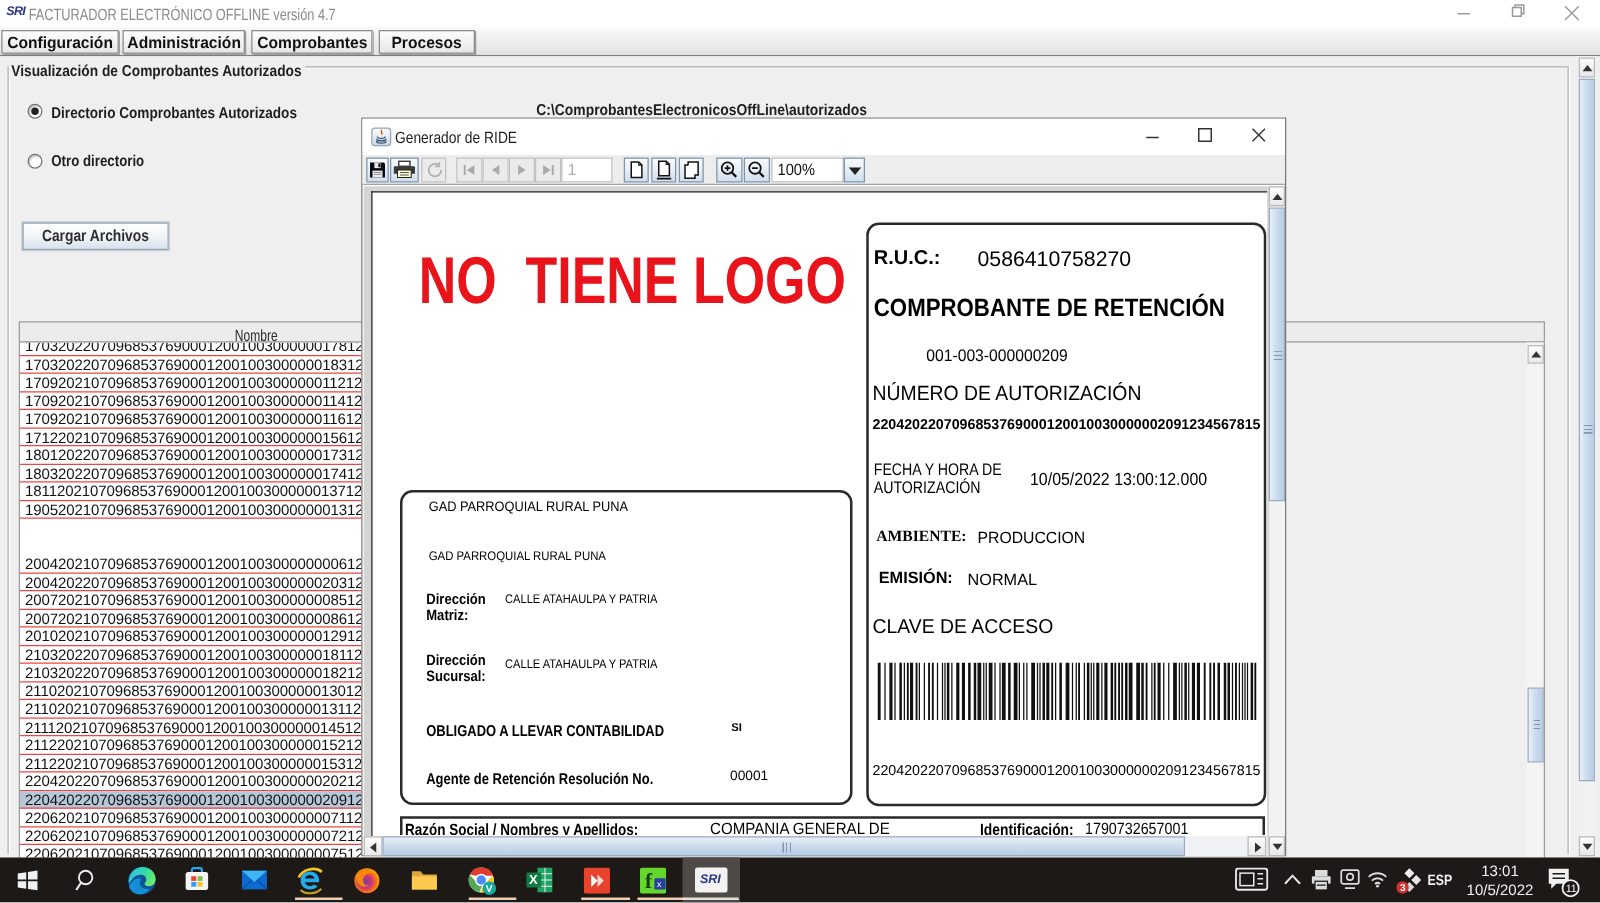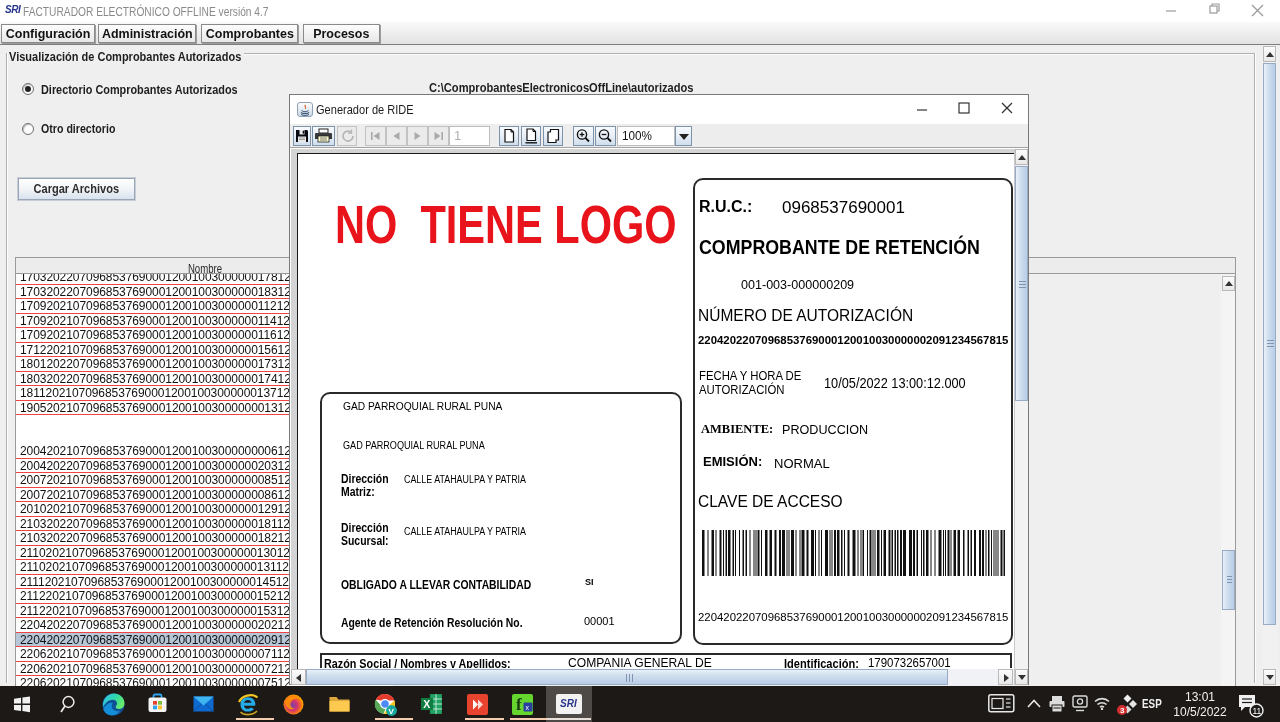--- a/index.html
+++ b/index.html
@@ -310,21 +310,21 @@
 
 <div style="position:absolute; left:289px; top:148px; width:725px; height:520px; overflow:hidden; z-index:11;">
 <div style="position:absolute; left:-289px; top:-148px; width:1280px; height:722px;">
   <div class="doc" id="nologo">NO&nbsp;&nbsp;TIENE&nbsp;LOGO</div>
 
   <div class="rbox" style="left:320px; top:392px; width:362px; height:252px;"></div>
   <div class="rbox" style="left:693px; top:178px; width:320px; height:467px;"></div>
   <div class="rbox" style="left:320px; top:653px; width:692px; height:30px; border-radius:0;"></div>
 
   <div class="doc b" style="left:699px; top:198px; font-size:16px;">R.U.C.:</div>
-  <div class="doc" style="left:782px; top:198px; font-size:17px;">0968537690001</div>
+  <div class="doc" style="left:782px; top:198px; font-size:17px;">0586410758270</div>
   <div class="doc b" style="left:699px; top:236px; font-size:20px; transform:scaleX(0.89);">COMPROBANTE DE RETENCIÓN</div>
   <div class="doc" style="left:741px; top:277px; font-size:13.5px; transform:scaleX(0.93);">001-003-000000209</div>
   <div class="doc" style="left:698px; top:306px; font-size:16.5px; transform:scaleX(0.94);">NÚMERO DE AUTORIZACIÓN</div>
   <div class="doc b" style="left:698px; top:334px; font-size:11.4px;">2204202207096853769000120010030000002091234567815</div>
   <div class="doc" style="left:699px; top:369px; font-size:13.5px; line-height:13.8px; transform:scaleX(0.84);">FECHA Y HORA DE<br>AUTORIZACIÓN</div>
   <div class="doc" style="left:824px; top:375px; font-size:14px; transform:scaleX(0.91);">10/05/2022 13:00:12.000</div>
   <div class="doc b" style="left:701px; top:422px; font-size:12.5px;font-family:Liberation Serif, serif;">AMBIENTE:</div>
   <div class="doc" style="left:782px; top:422px; font-size:13px; transform:scaleX(0.97);">PRODUCCION</div>
   <div class="doc b" style="left:703px; top:454px; font-size:13px;">EMISIÓN:</div>
   <div class="doc" style="left:774px; top:456px; font-size:13px;">NORMAL</div>

